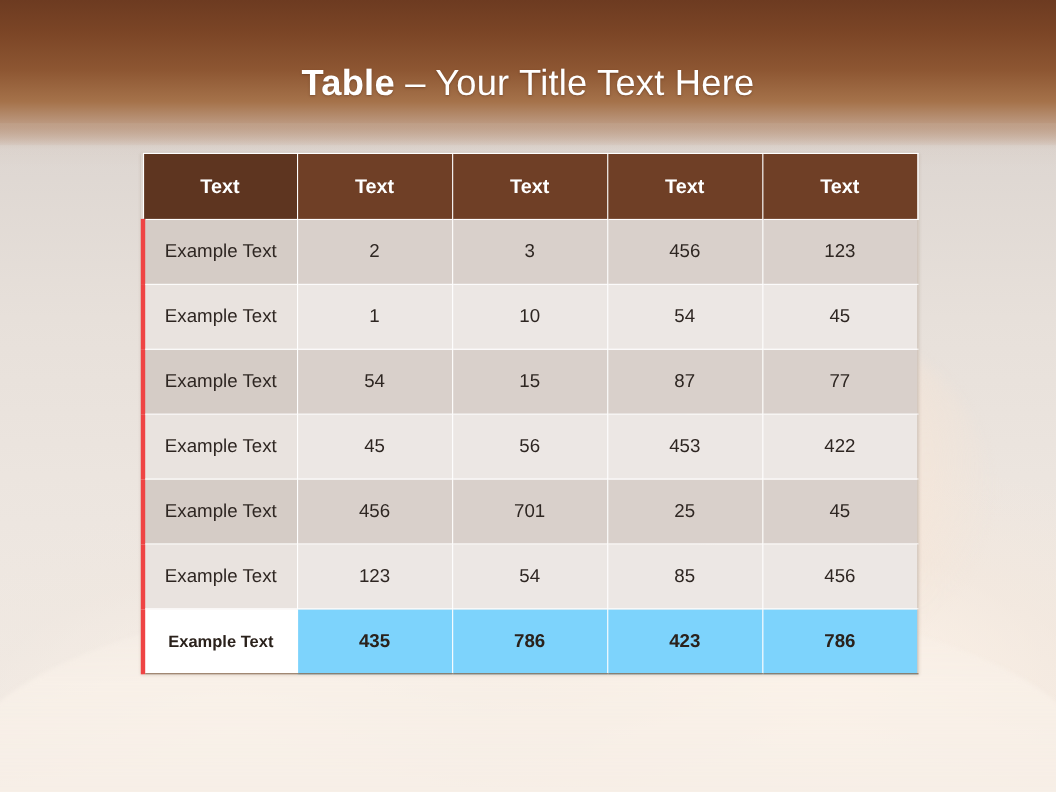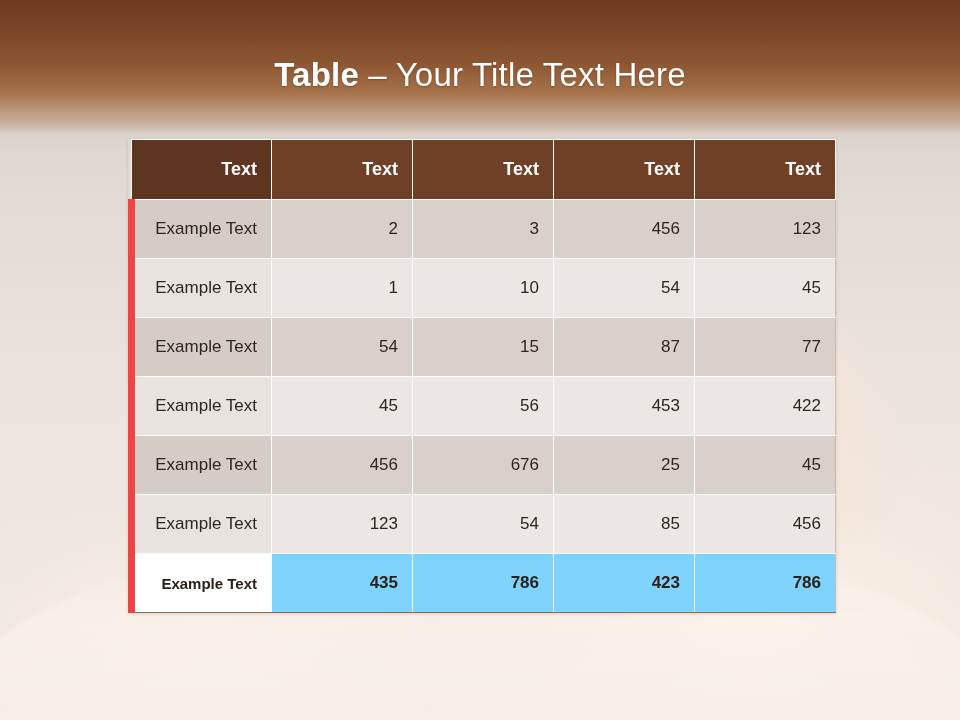--- a/index.html
+++ b/index.html
@@ -99,21 +99,21 @@
     table-layout: fixed;
     box-shadow: 0 1px 3px rgba(90,60,40,0.18);
   }
   table.data-table th,
   table.data-table td {
     border: 1px solid #ffffff;
     height: 59px;
     padding: 0 14px;
     font-size: 17px;
     color: #2e2622;
-    text-align: right;
+    text-align: center;
     vertical-align: middle;
     box-sizing: border-box;
   }
   table.data-table thead th {
     background: #6f3f26;
     color: #ffffff;
     font-weight: bold;
     font-size: 18px;
     height: 60px;
     border-color: #ffffff;
@@ -148,21 +148,21 @@
     background: #7dd3fc;
     font-weight: bold;
     color: #2a211b;
     border-bottom: 1px solid #8a6c52;
   }
   tr.total-row td.label-cell {
     background: #ffffff;
     font-size: 15px;
   }
   table.data-table tbody tr td:first-child {
-    border-left: 7px solid #ef4444;
+    border-left: 4px solid #ef4444;
     margin-left: 19px;
   }
   table.data-table tbody tr td:last-child {
     border-right: 1px solid #cbbdb2;
   }
 </style>
 </head>
 <body>
 
 <div class="slide">
@@ -220,21 +220,21 @@
         <tr class="band-light">
           <td class="label-cell">Example Text</td>
           <td>45</td>
           <td>56</td>
           <td>453</td>
           <td>422</td>
         </tr>
         <tr class="band-dark">
           <td class="label-cell">Example Text</td>
           <td>456</td>
-          <td>676</td>
+          <td>701</td>
           <td>25</td>
           <td>45</td>
         </tr>
         <tr class="band-light">
           <td class="label-cell">Example Text</td>
           <td>123</td>
           <td>54</td>
           <td>85</td>
           <td>456</td>
         </tr>

